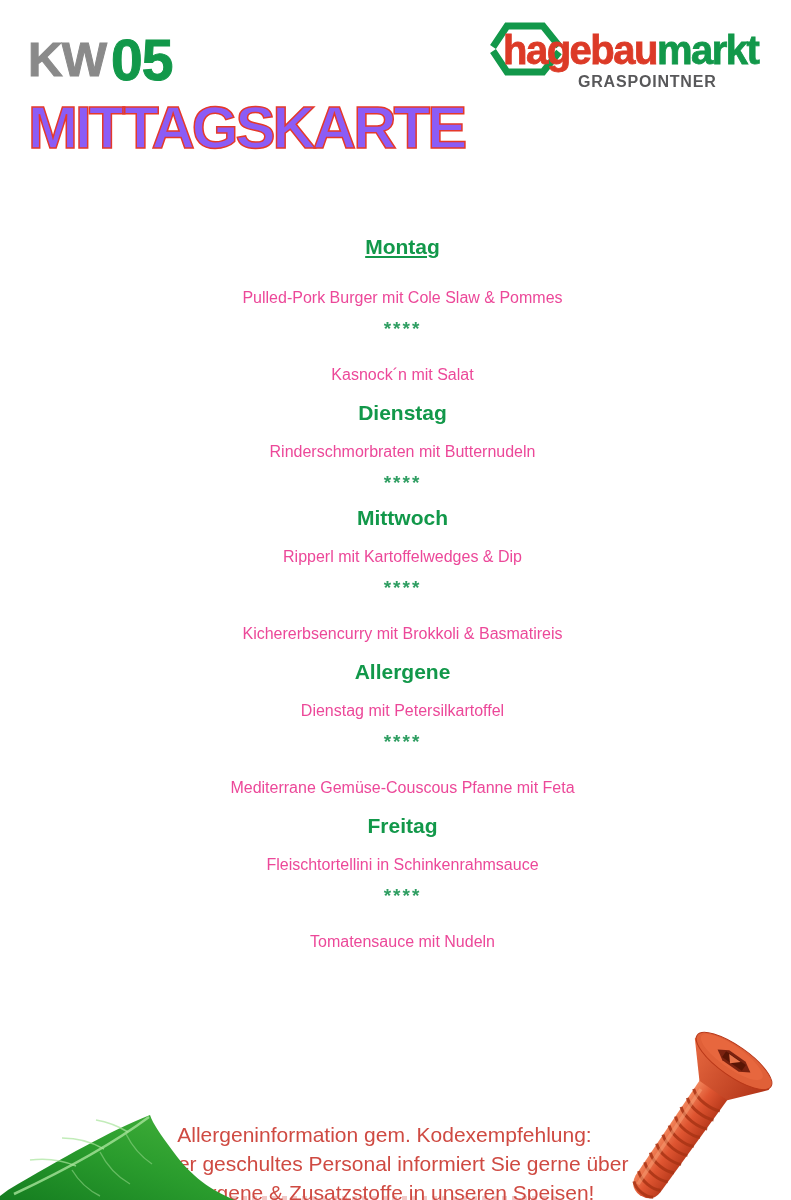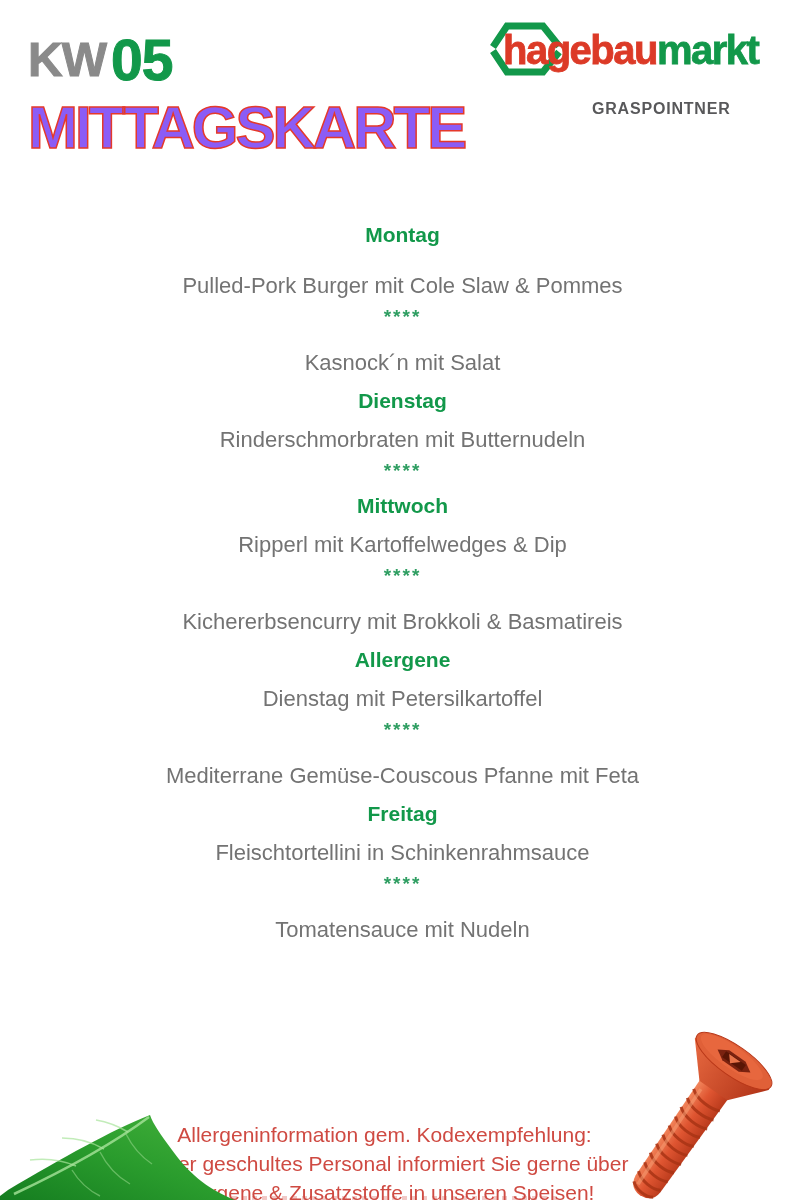--- a/index.html
+++ b/index.html
@@ -28,33 +28,33 @@
   
   .logo{position:absolute;top:16px;right:16px;width:285px;height:86px;}
   .logo-bracket{position:absolute;left:-2px;top:2px;}
   .logo-text{
     position:absolute;left:13px;top:6px;line-height:56px;font-size:40px;
     font-weight:bold;letter-spacing:-1.5px;white-space:nowrap;
   }
   .logo-red{color:#dc3a27;-webkit-text-stroke:0.8px #dc3a27;}
   .logo-green{color:#12984a;-webkit-text-stroke:0.8px #12984a;}
   .logo-store{
-    position:absolute;left:102px;top:57px;font-size:16px;font-weight:bold;
-    color:#58585a;letter-spacing:0.8px;margin-top:27px;
+    position:absolute;left:88px;top:57px;font-size:16px;font-weight:bold;
+    color:#58585a;letter-spacing:0.8px;
   }
 
   
   .menu{position:absolute;left:14px;right:0;top:219px;text-align:center;}
   .day-name{
     margin:14px 0 0;font-size:21px;line-height:24px;font-weight:bold;
     color:#12984a;letter-spacing:0;
   }
-  .day:first-child .day-name{margin-top:4px;}
+  .day:first-child .day-name{margin-top:16px;text-decoration:underline;}
   .dish{
-    margin:15px 0 0;font-size:22px;line-height:24px;color:#737373;
+    margin:15px 0 0;font-size:16px;line-height:24px;color:#ec4899;
   }
   .dish.second{margin-top:25px;}
   .day:first-child .dish.first{margin-top:27px;}
   .stars{
     margin:10px 0 0;font-size:19px;line-height:18px;font-weight:bold;
     color:#2f9e62;letter-spacing:2px;
   }
 
   
   .allergen{

